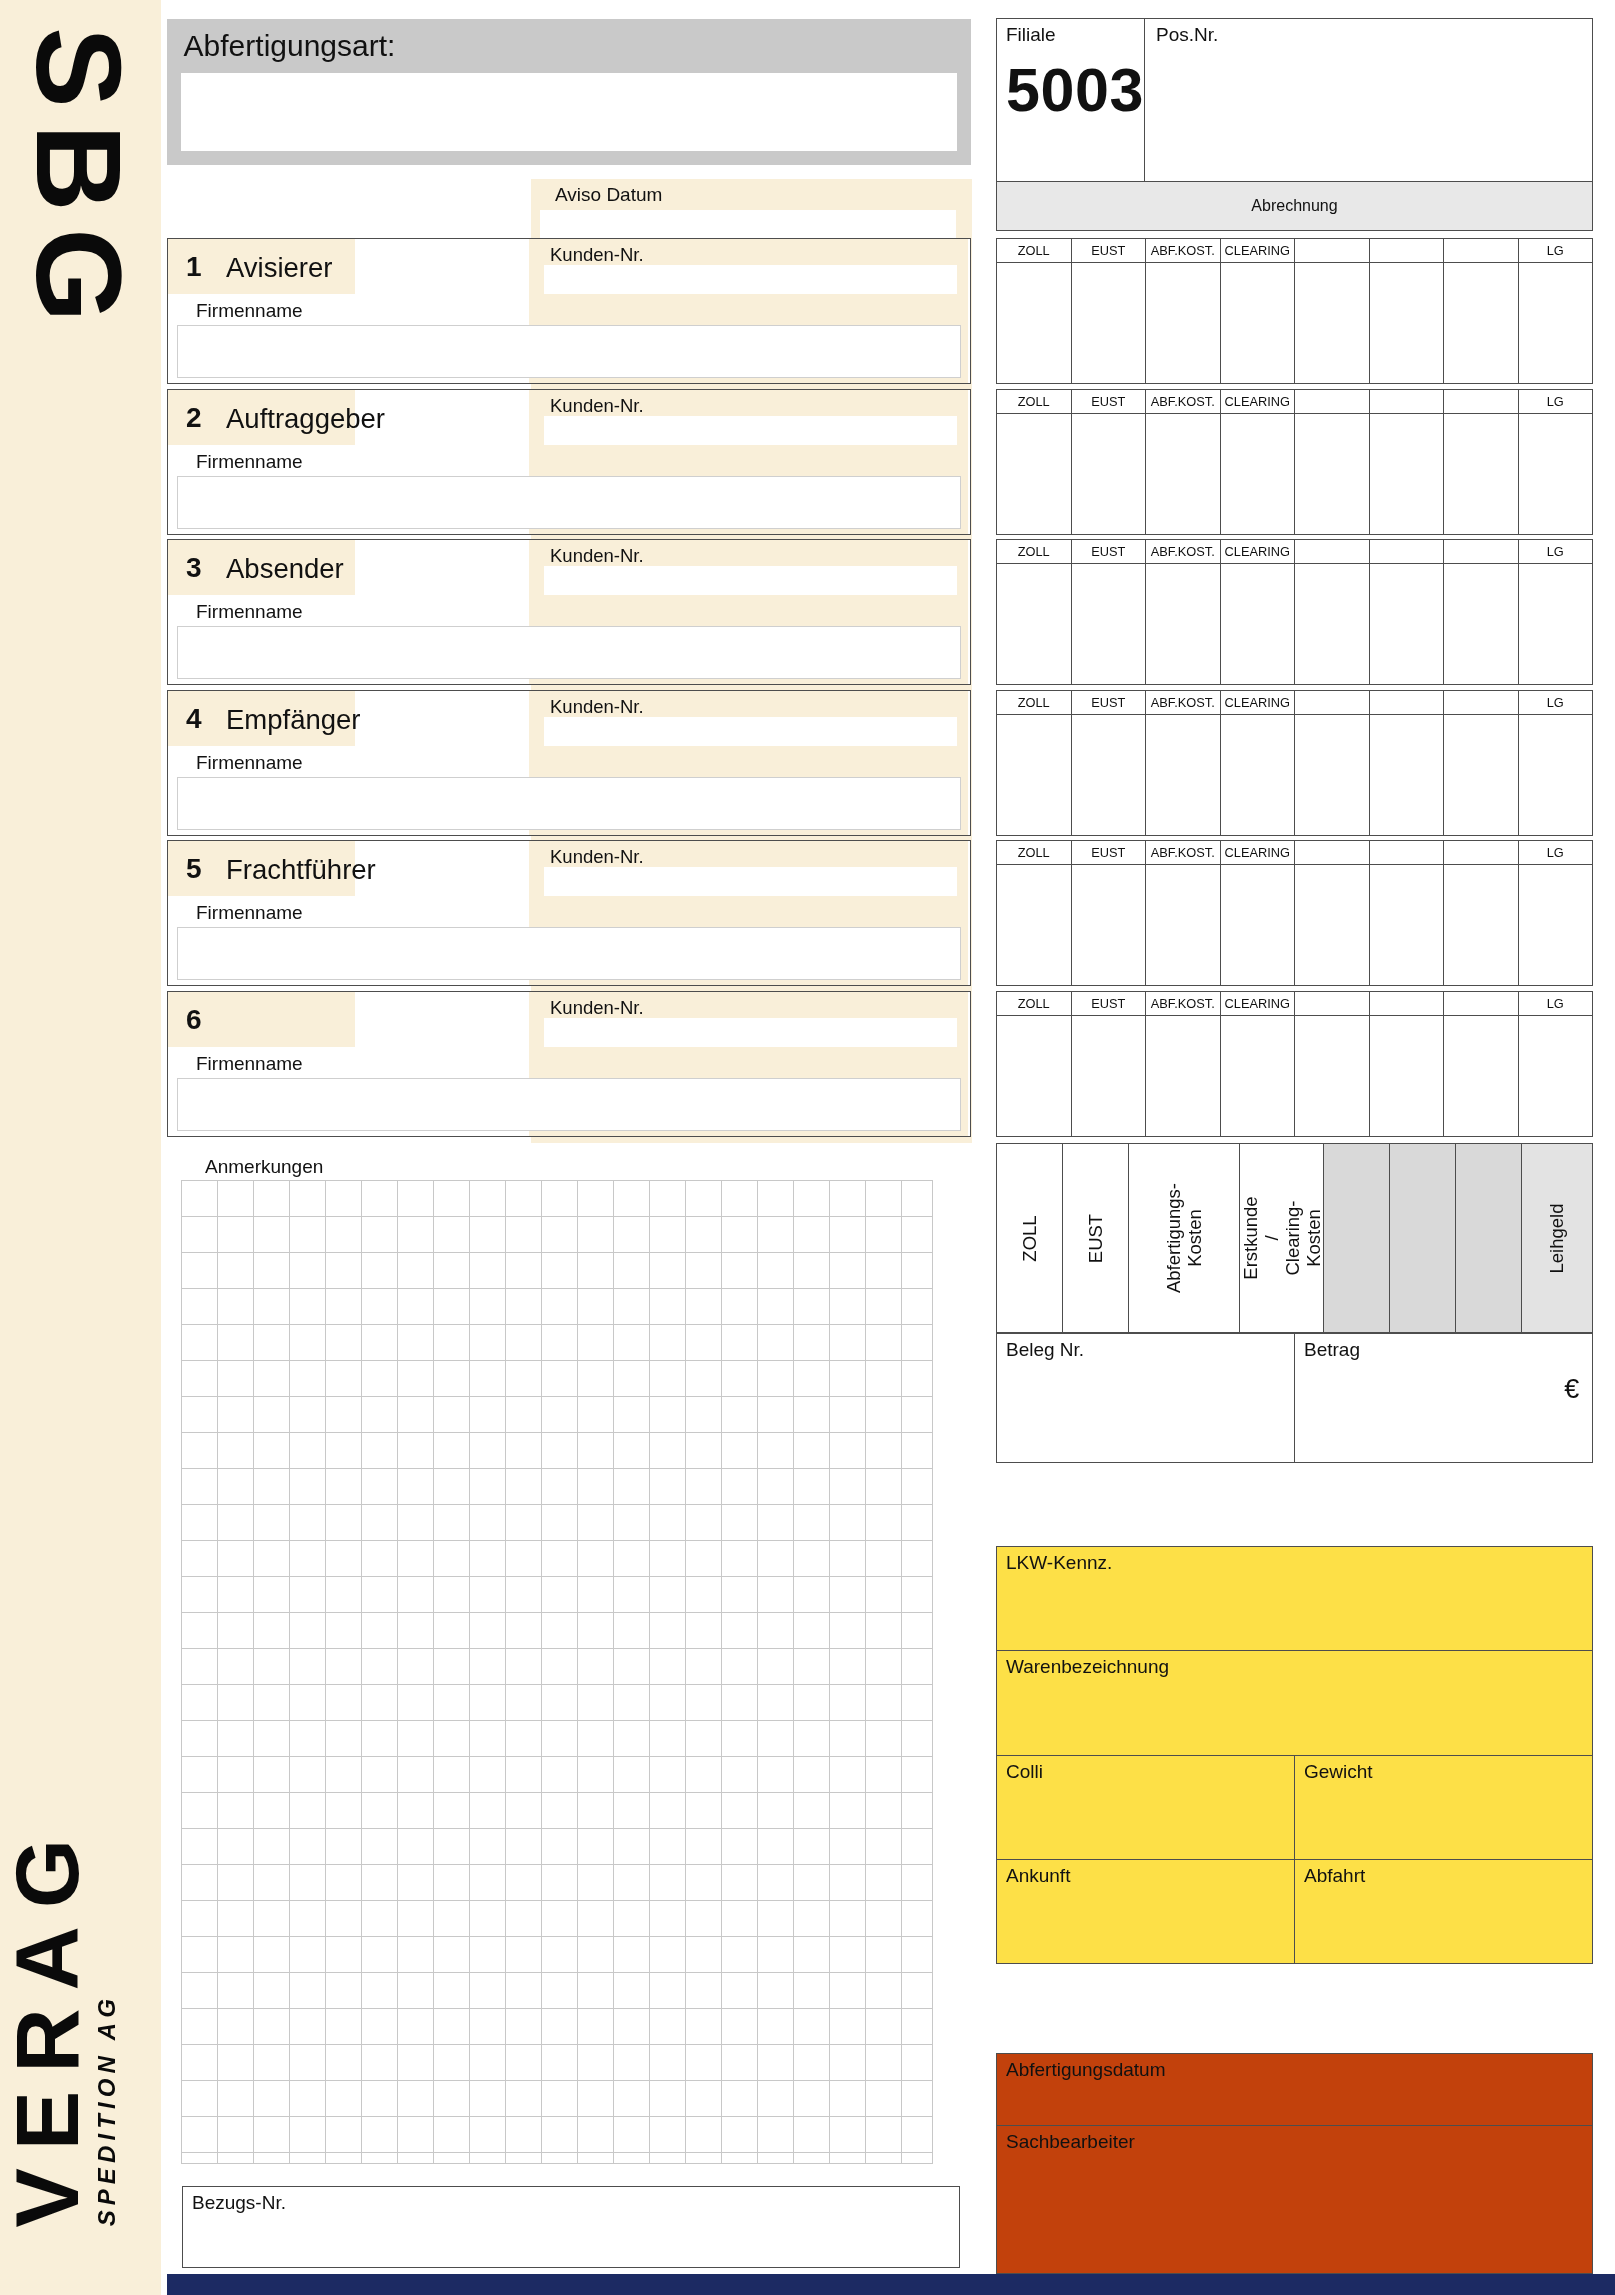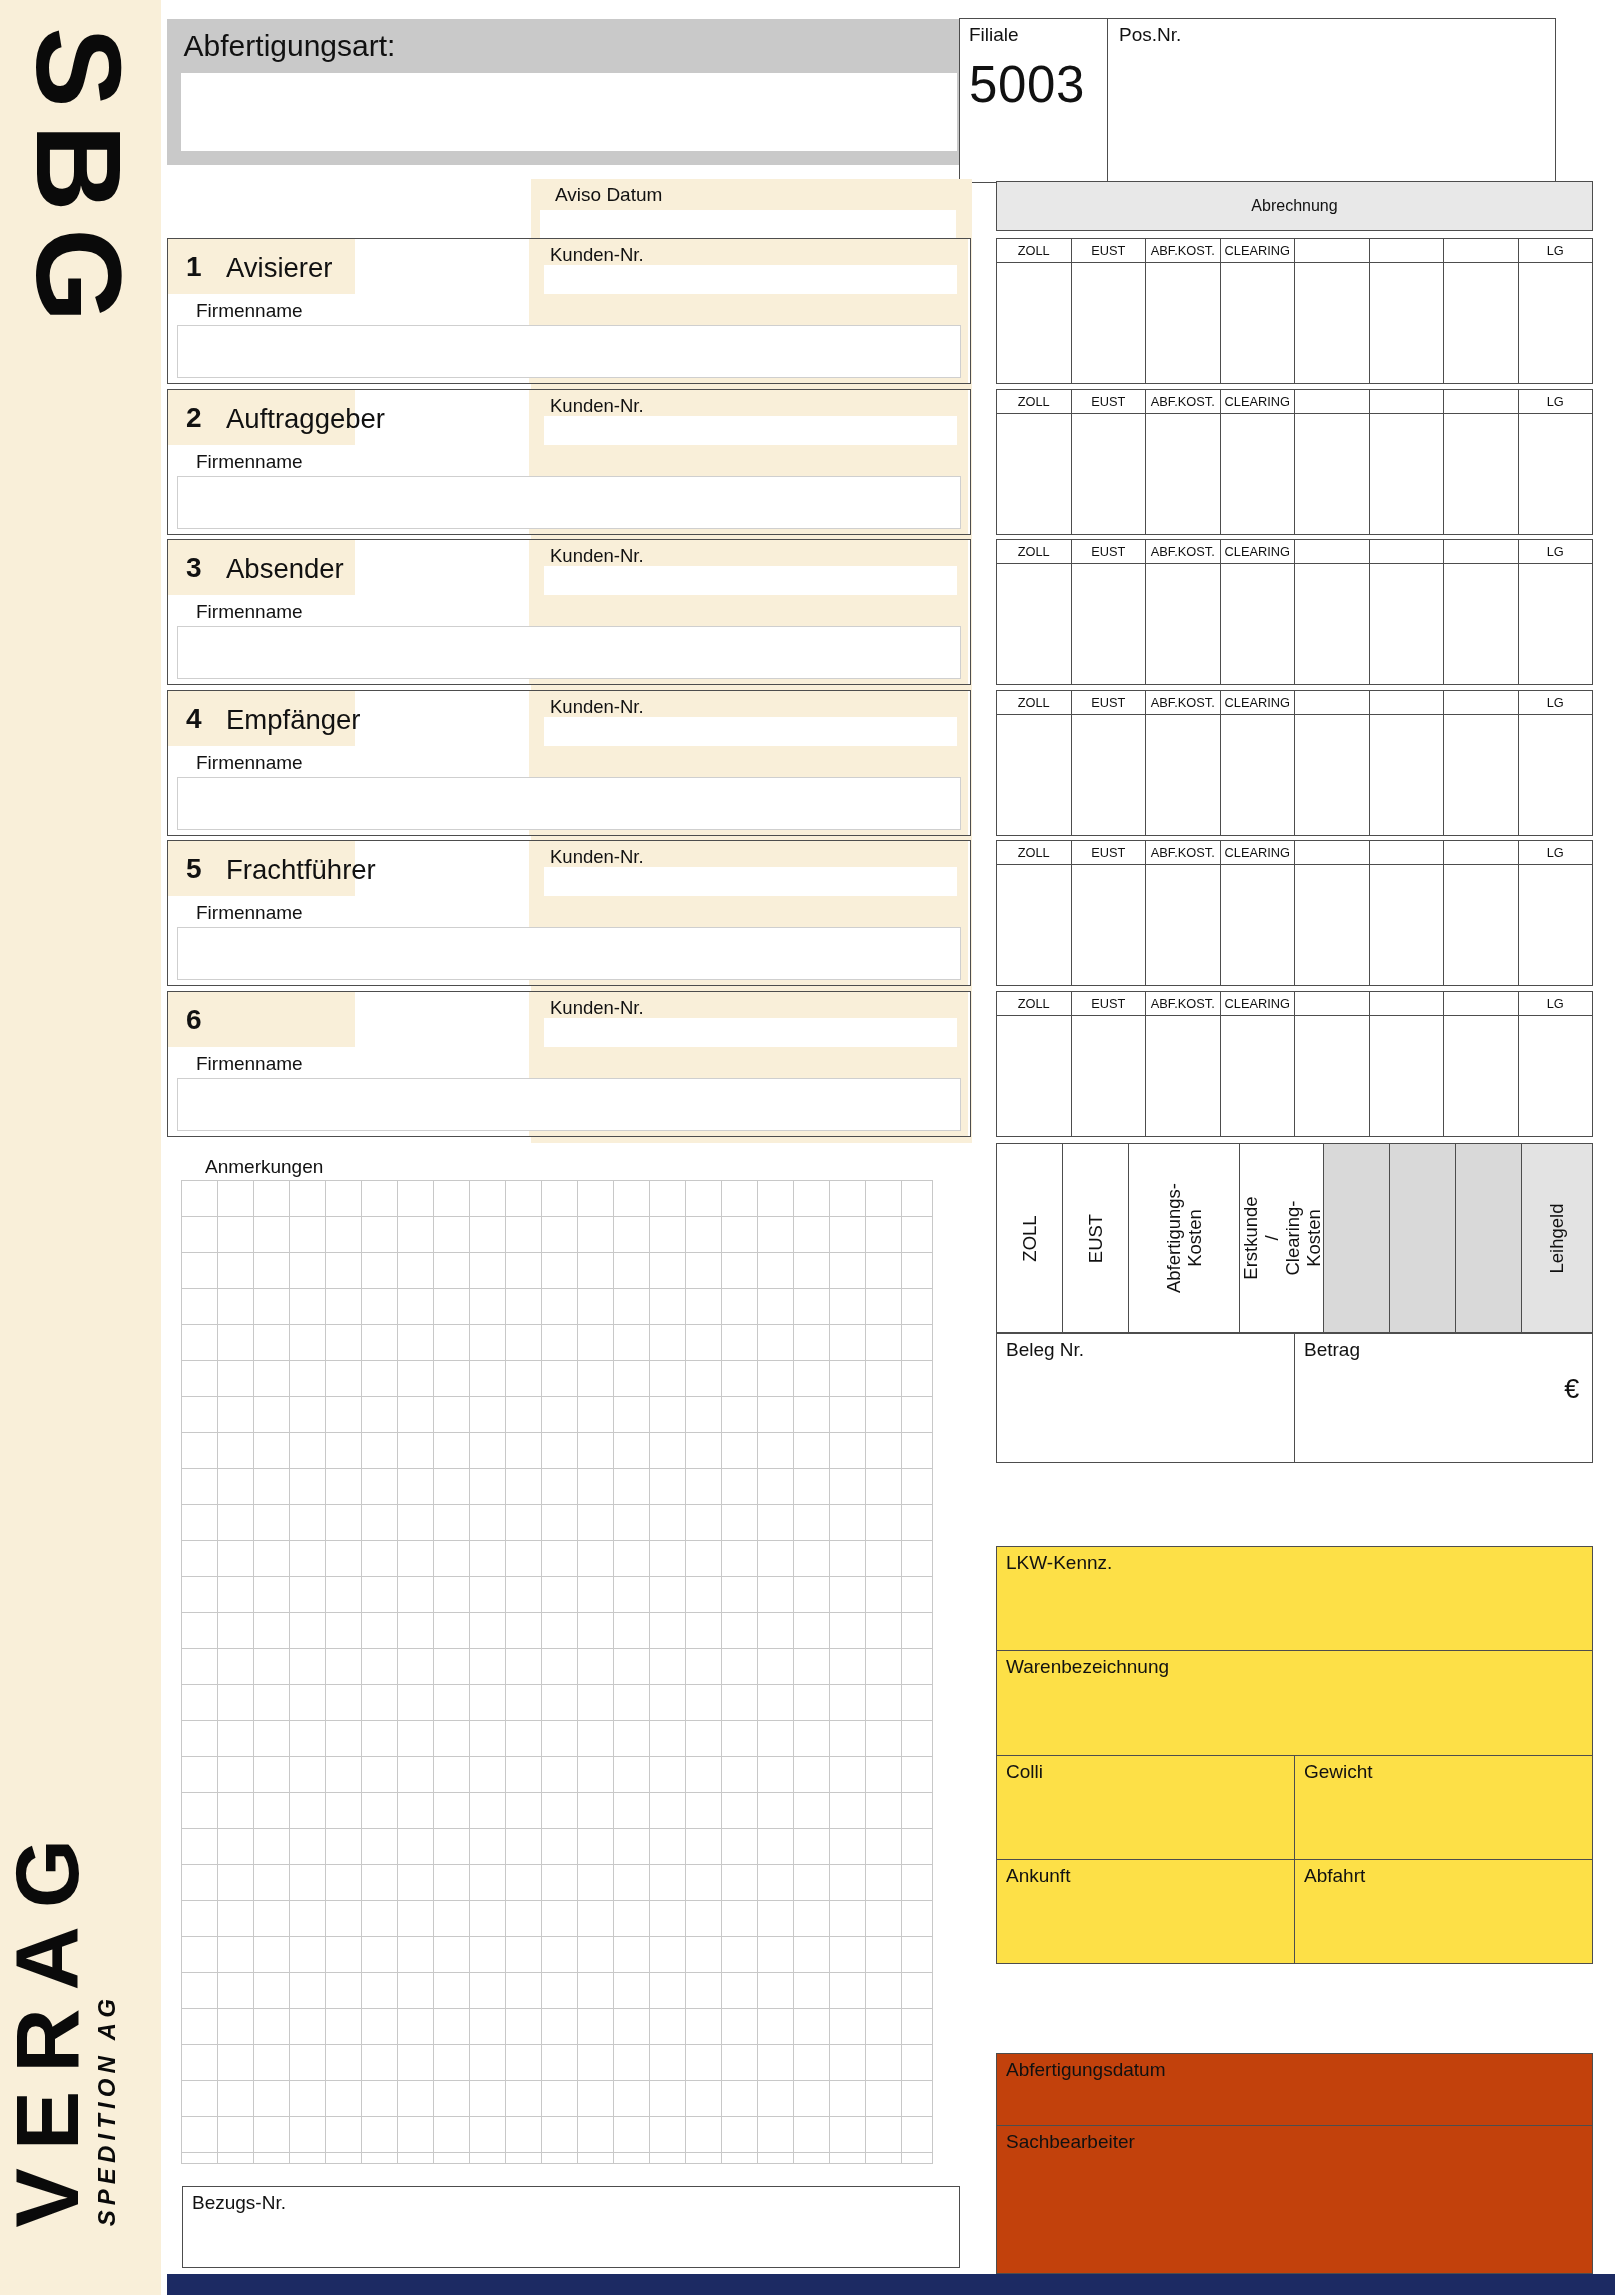--- a/index.html
+++ b/index.html
@@ -17,24 +17,24 @@
                 line-height:1.0; font-size:89px; font-weight:bold; letter-spacing:18px; color:#0a0a0a; }
   .logo-verag-sub { position:absolute; left:95px; top:1994px; writing-mode:vertical-rl; transform:rotate(180deg);
                     line-height:1.0; font-size:24px; font-weight:bold; font-style:italic; letter-spacing:5.1px; color:#0a0a0a; }
 
   
   .abf-box { position:absolute; left:167px; top:19px; width:804px; height:146px; background:#C9C9C9; }
   .abf-label { position:absolute; left:16.6px; top:10.2px; font-size:30px; }
   .abf-input { position:absolute; left:14px; top:54px; width:776px; height:78px; background:#fff; }
 
   
-  .filiale-box { position:absolute; left:959px; top:18px; width:597px; height:165px; border:1.9px solid #4d4d4d; background:#fff;text-align:center; }
+  .filiale-box { position:absolute; left:996px; top:18px; width:597px; height:165px; border:1.9px solid #4d4d4d; background:#fff;text-align:center; }
   .filiale-cell { position:absolute; left:0; top:0; width:148px; height:100%; border-right:1.3px solid #4d4d4d; }
   .small-label { position:absolute; left:9px; top:5.1px; font-size:19px; }
-  .filiale-value { position:absolute; left:9px; top:36px; font-size:51px; font-weight:normal; letter-spacing:0.6px; }
+  .filiale-value { position:absolute; left:9px; top:36px; font-size:61px; font-weight:bold; letter-spacing:0.6px; }
   .posnr-cell { position:absolute; left:150px; top:0; right:0; height:100%; }
 
   
   .cream-col { position:absolute; left:531px; top:179px; width:441px; height:964px; background:#F9EFD9; }
   .aviso-label { position:absolute; left:555px; top:184px; font-size:19px; }
   .aviso-input { position:absolute; left:540px; top:210px; width:416px; height:40px; background:#fff; }
 
   
   .party { position:absolute; left:167px; width:804px; height:146px; border:1.9px solid #4d4d4d; background:#fff; }
   .party-cream-col { position:absolute; left:361px; top:0; bottom:0; width:439px; background:#F9EFD9; }

